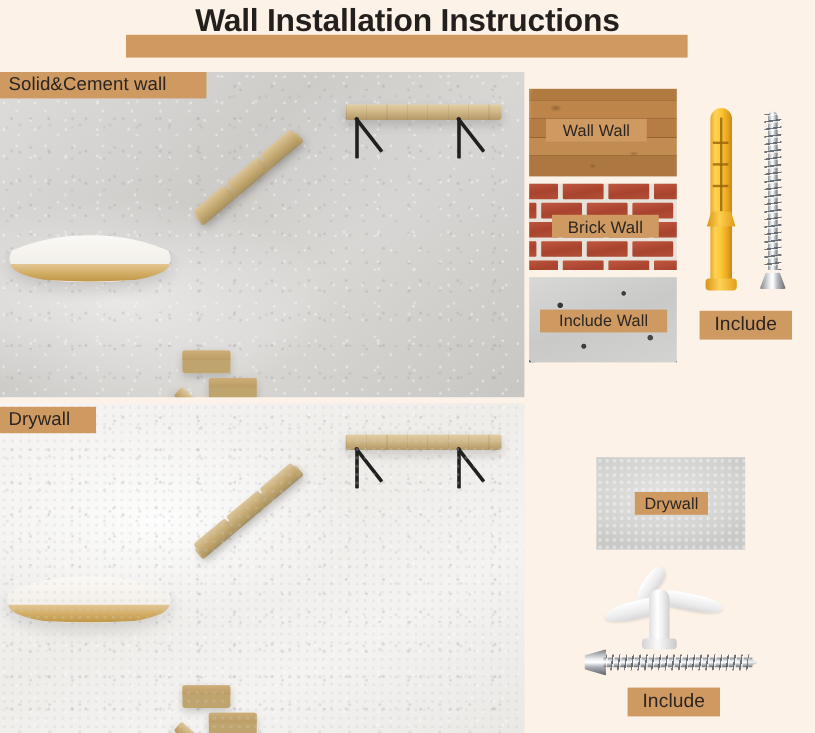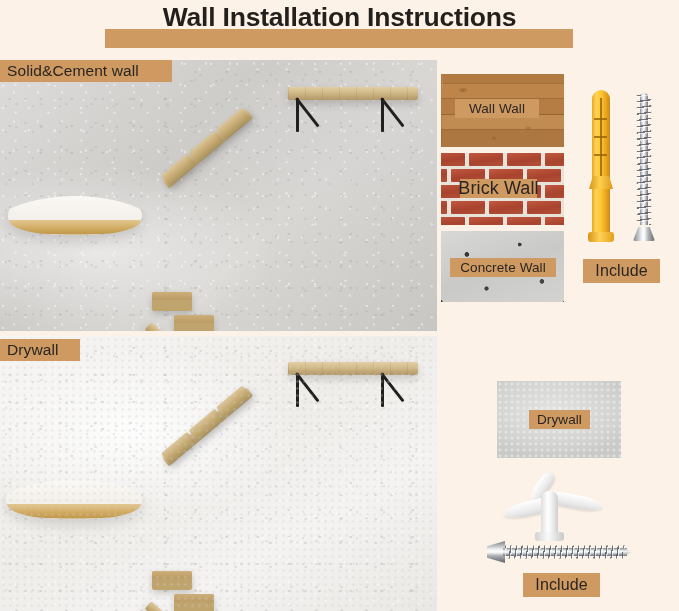--- a/index.html
+++ b/index.html
@@ -463,24 +463,24 @@
     <span class="brick" style="left:100px;"></span>
 
   </div>
   <div class="brick-row" style="top:64px;">
     <span class="brick" style="left:4px;"></span>
     <span class="brick" style="left:42px;"></span>
     <span class="brick" style="left:80px;"></span>
     <span class="brick" style="left:118px;"></span>
   </div>
 </div>
-<div class="tan-tag" style="left:460px; top:179px; width:77px; height:19px; font-size:18px;">Brick Wall</div>
+<div class="tan-tag" style="left:460px; top:179px; width:89px; height:19px; font-size:14px;">Brick Wall</div>
 
 <div class="swatch" id="swatch-concrete"></div>
-<div class="tan-tag" style="left:450px; top:258px; width:106px; height:19px; font-size:13.5px;">Concrete Wall</div>
+<div class="tan-tag" style="left:450px; top:258px; width:106px; height:19px; font-size:13.5px;">Include Wall</div>
 
 <div id="anchor-yellow">
   <div class="body"></div>
   <div class="slot"></div>
   <div class="rib" style="top:28px;"></div>
   <div class="rib" style="top:46px;"></div>
   <div class="rib" style="top:64px;"></div>
   <div class="collar"></div>
   <div class="flange"></div>
 </div>

